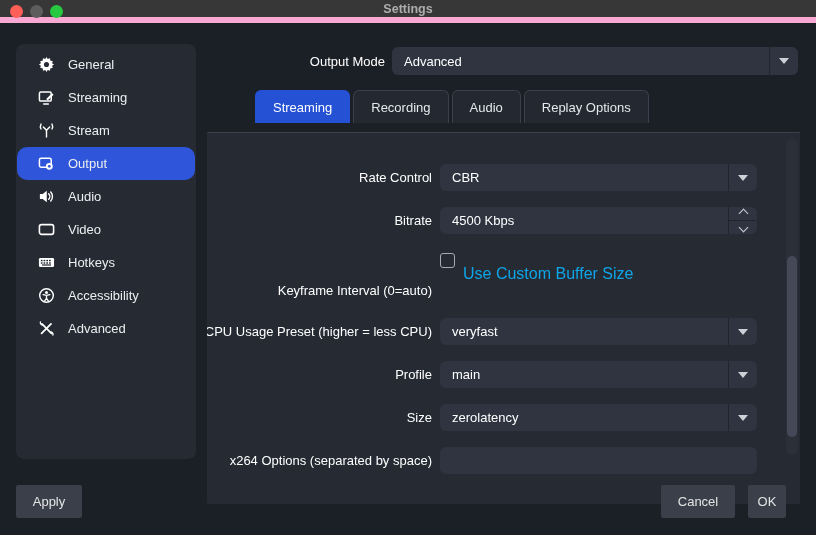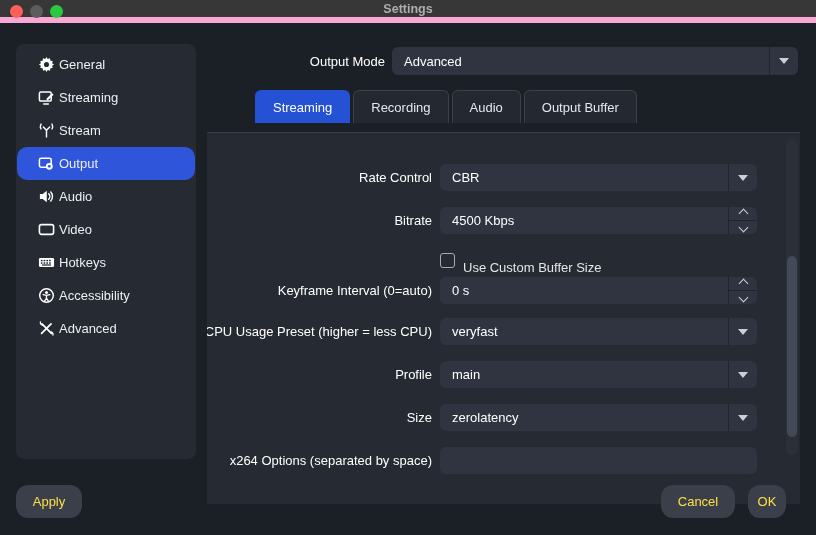--- a/index.html
+++ b/index.html
@@ -22,21 +22,21 @@
   .light.red { background:#ff5f57; }
   .light.gray { background:#5d5d5d; }
   .light.green { background:#28c840; }
 
   
   .sidebar {
     position:absolute; left:16px; top:44px; width:180px; height:415px;
     background:#262b33; border-radius:8px; padding-top:4px; overflow:hidden;
   }
   .side-item {
-    height:33px; display:flex; align-items:center; gap:4px;
+    height:33px; display:flex; align-items:center; gap:13px;
     padding-left:20px; font-size:13px; color:#eceef0; cursor:default;
     border-radius:5px; margin:0 1px;text-align:center;
   }
   .side-item.selected { background:#2e55da;border-radius:10px; }
   .side-item .icn { width:18px; height:18px; flex:0 0 18px; display:flex; align-items:center; justify-content:center; }
   .icn svg { width:17px; height:17px; display:block; }
 
   
   .outmode-label {
     position:absolute; left:240px; top:47px; width:145px; height:28px;
@@ -86,39 +86,39 @@
     display:flex; align-items:center; justify-content:flex-end;
     font-size:13px; color:#fff; white-space:nowrap;
   }
   .frow .fctl { position:absolute; left:233px; top:0; width:317px; height:27px; }
 
   .checkbox {
     position:absolute; left:233px; top:5px; width:15px; height:15px;
     border:1px solid #a6abb3; border-radius:3px; background:transparent;
   }
   .cb-label {
-    position:absolute; left:256px; top:6px; height:27px; display:flex; align-items:center;
-    font-size:13px; color:#e5e5e5;
+    position:absolute; left:256px; top:12px; height:27px; display:flex; align-items:center;
+    font-size:16px; color:#0ea5e9;
   }
 
   
   .scrollbar {
     position:absolute; left:786px; top:139px; width:12px; height:316px;
     background:#2a2f38; border-radius:6px;
   }
   .scroll-thumb {
     position:absolute; left:1px; top:117px; width:10px; height:181px;
     background:#434956; border-radius:5px;
   }
 
   
   .btn {
-    position:absolute; height:33px; background:#3a3f49; border-radius:12px;
+    position:absolute; height:33px; background:#3a3f49; border-radius:2px;
     display:flex; align-items:center; justify-content:center;
-    font-size:13px; color:#fde047; cursor:default;
+    font-size:13px; color:#e5e5e5; cursor:default;
   }
   .btn-apply { left:16px; top:485px; width:66px; }
   .btn-cancel { left:661px; top:485px; width:74px; }
   .btn-ok { left:748px; top:485px; width:38px; }
 </style>
 </head>
 <body>
 
 <div class="titlebar">
   <div class="lights">
@@ -251,21 +251,21 @@
   <div class="tab selected">
       <span>Streaming</span>
     </div>
   <div class="tab">
       <span>Recording</span>
     </div>
   <div class="tab">
       <span>Audio</span>
     </div>
   <div class="tab">
-      <span>Output Buffer</span>
+      <span>Replay Options</span>
     </div>
 </div>
 
 <div class="panel">
 
   <div class="frow" style="top:31px;">
     <div class="flabel">Rate Control</div>
     <div class="ctl fctl">
       <span class="val">CBR</span>
       <span class="btncell">
@@ -286,28 +286,20 @@
     </div>
   </div>
 
   <div class="frow" style="top:115px;">
     <span class="checkbox"></span>
     <span class="cb-label">Use Custom Buffer Size</span>
   </div>
 
   <div class="frow" style="top:144px;">
     <div class="flabel">Keyframe Interval (0=auto)</div>
-    <div class="ctl fctl">
-      <span class="val">0 s</span>
-      <span class="btncell">
-          <span class="chev up"></span>
-          <span class="spin-div"></span>
-          <span class="chev down"></span>
-        </span>
-    </div>
   </div>
 
   <div class="frow" style="top:185px;">
     <div class="flabel">CPU Usage Preset (higher = less CPU)</div>
     <div class="ctl fctl">
       <span class="val">veryfast</span>
       <span class="btncell">
           <span class="caret-down"></span>
         </span>
     </div>

